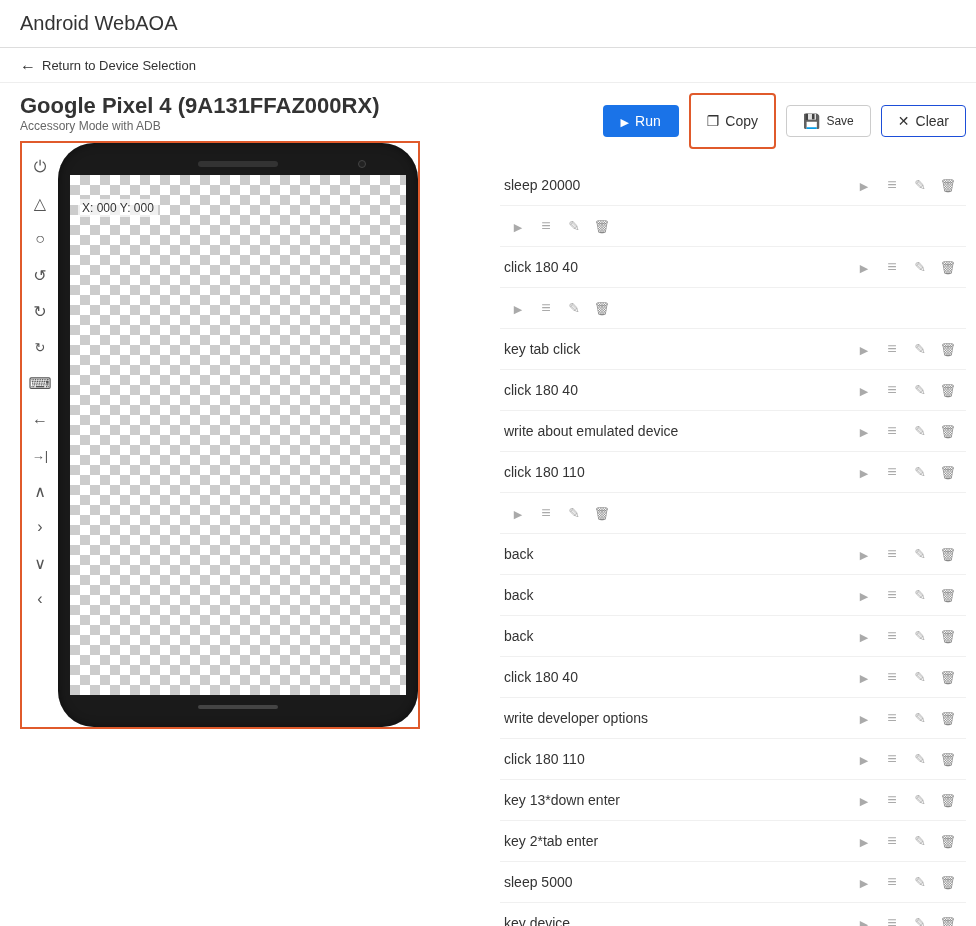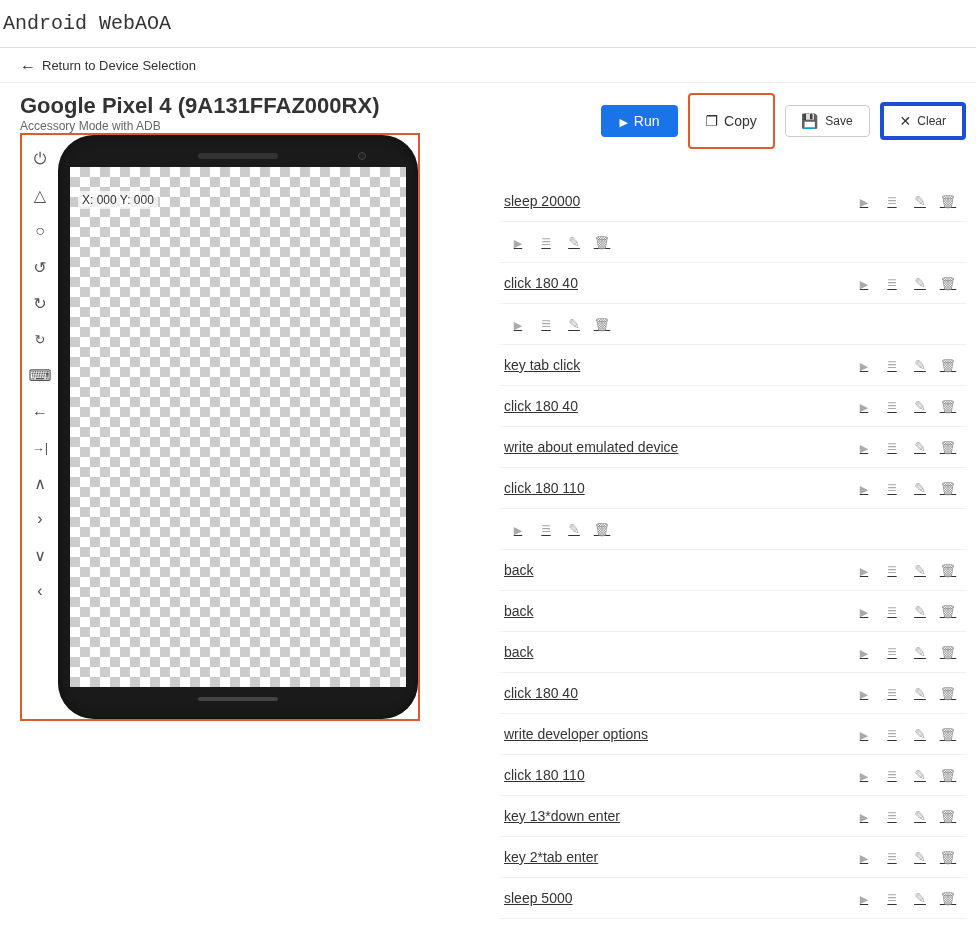--- a/index.html
+++ b/index.html
@@ -1,23 +1,22 @@
 <!DOCTYPE html>
 <html><head>
   <meta charset="utf-8">
   <style>
     * { box-sizing: border-box; margin: 0; padding: 0; }
     body { font-family: Arial, sans-serif; background: #fff; color: #333; font-size: 14px; }
 
     .header-bar {
-      padding: 12px 3px;
+      padding: 12px 20px;
       border-bottom: 1px solid #ddd;
       display: flex;
       align-items: flex-end;
-      font-family: Liberation Mono, monospace;
     }
     .app-title {
       font-size: 20px;
       font-weight: normal;
       color: #333;
     }
 
     .nav-bar {
       padding: 8px 20px;
       border-bottom: 1px solid #eee;
@@ -47,21 +46,21 @@
       flex-shrink: 0;
     }
     .device-name {
       font-size: 22px;
       font-weight: bold;
       color: #333;
     }
     .device-mode {
       font-size: 12px;
       color: #666;
-      margin-bottom: 0;
+      margin-bottom: 8px;
     }
 
     .device-container {
       border: 2px solid #e05a2b;
       display: inline-block;
       position: relative;
     }
 
     .device-wrapper {
       display: flex;
@@ -152,21 +151,21 @@
     
     .command-panel {
       flex: 1;
       padding: 10px 10px 10px 20px;
     }
 
     .toolbar {
       display: flex;
       align-items: center;
       gap: 10px;
-      margin-bottom: 32px;
+      margin-bottom: 16px;
       justify-content: flex-end;
     }
 
     .btn-run {
       background: #1a73e8;
       color: #fff;
       border: none;
       padding: 8px 18px;
       border-radius: 4px;
       cursor: pointer;
@@ -195,40 +194,39 @@
       border-radius: 4px;
       cursor: pointer;
       display: flex;
       align-items: center;
       gap: 6px;
       font-size: 12px;
     }
     .btn-clear {
       background: #fff;
       color: #333;
-      border: 4px solid #1d4ed8;
+      border: 1px solid #1d4ed8;
       padding: 7px 16px;
       border-radius: 4px;
       cursor: pointer;
       display: flex;
       align-items: center;
       gap: 6px;
-      font-size: 12px;
+      font-size: 14px;
     }
 
     .command-list {
       display: flex;
       flex-direction: column;
     }
     .command-row {
       display: flex;
       align-items: center;
       padding: 6px 4px;
       border-bottom: 1px solid #f0f0f0;
-      text-decoration: underline;
     }
     .command-text {
       flex: 1;
       font-size: 14px;
       color: #333;
     }
     .cmd-icon-btn {
       width: 28px;
       height: 28px;
       display: flex;

